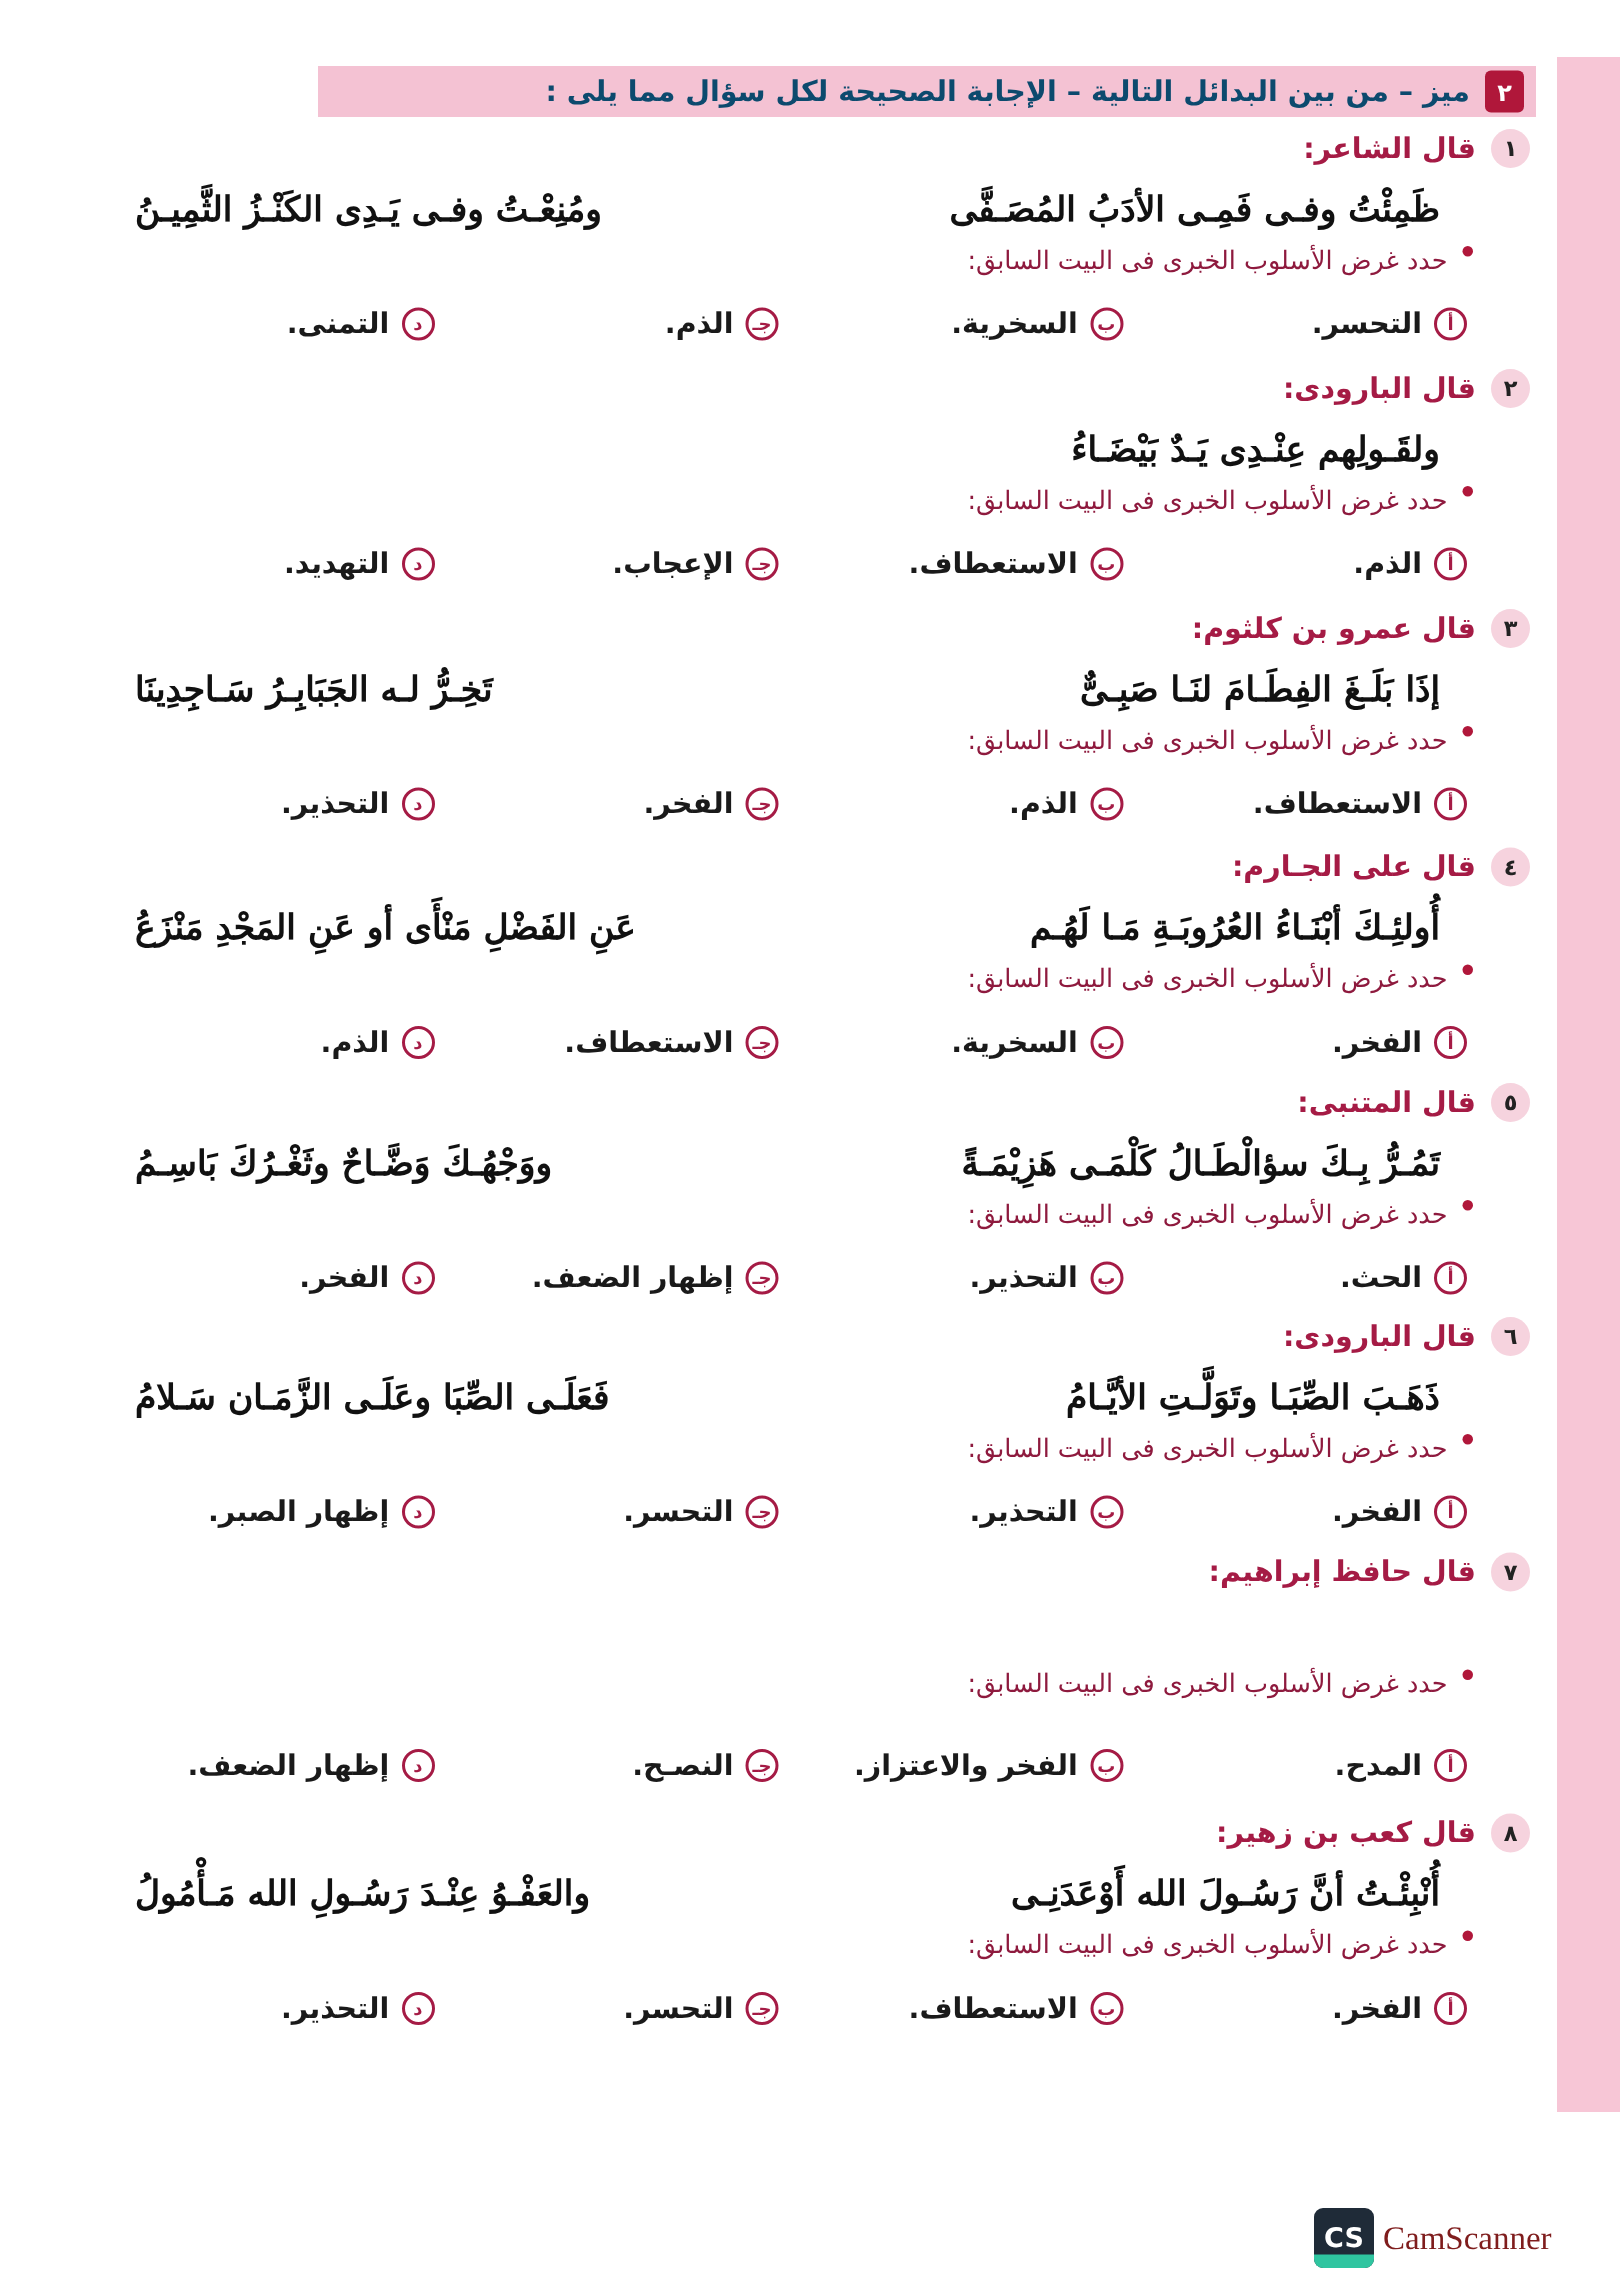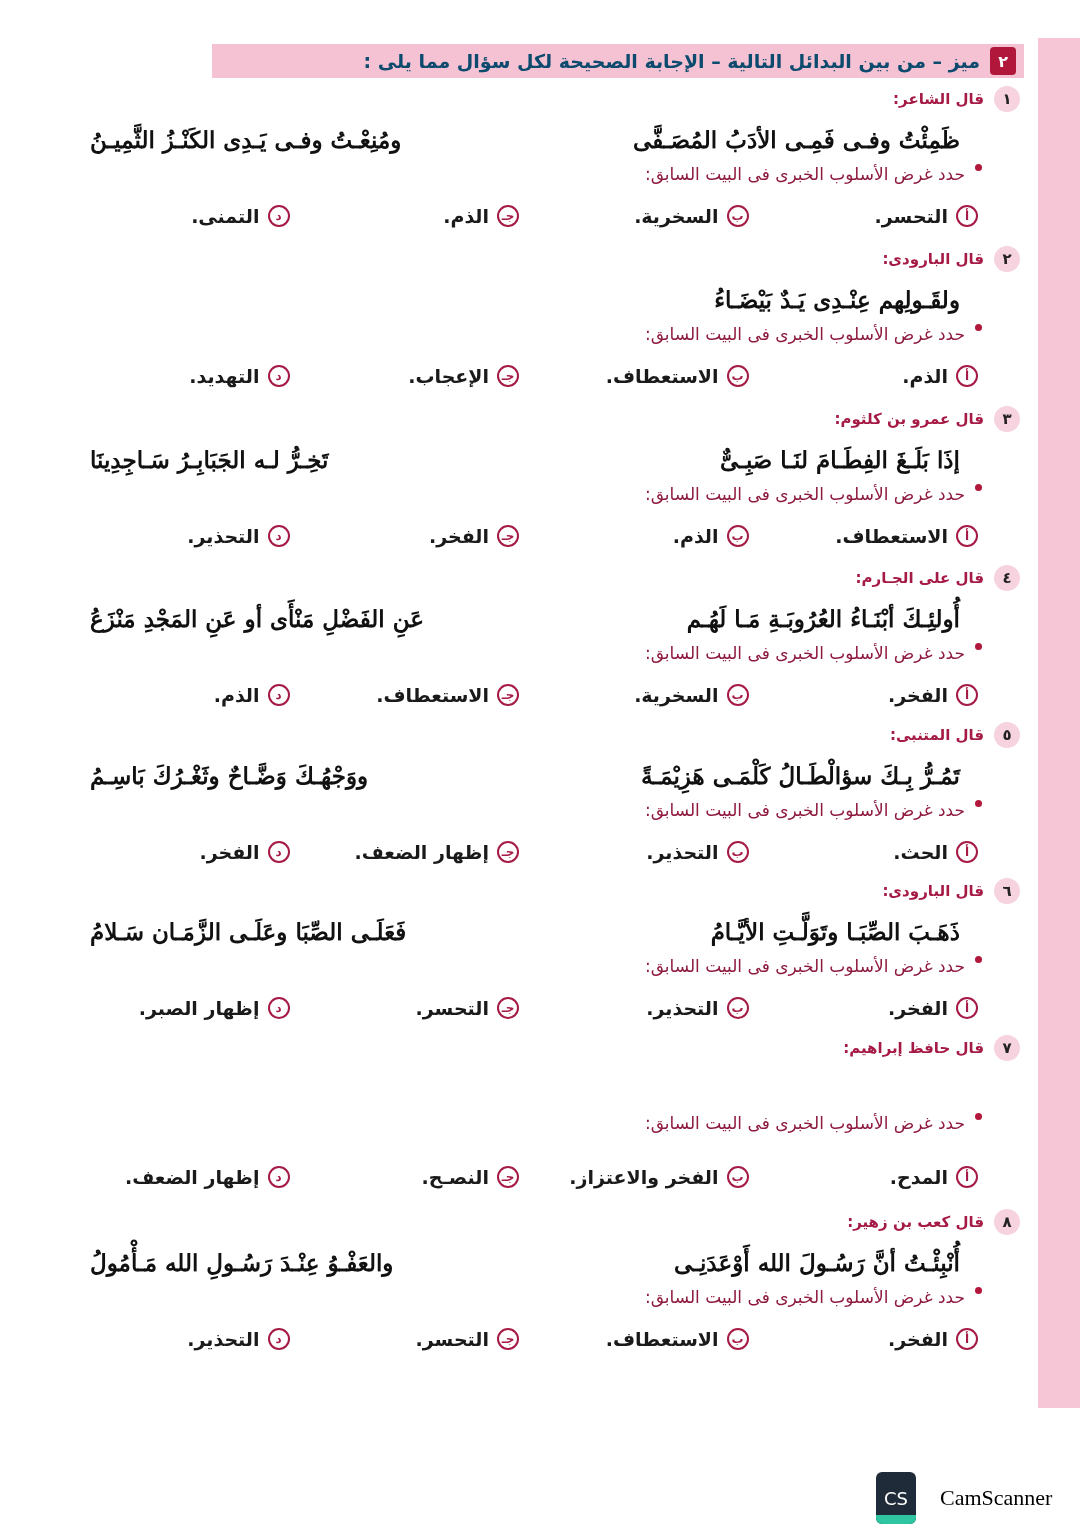--- a/index.html
+++ b/index.html
@@ -33,21 +33,21 @@
     }
     .q-head {
       display: flex; align-items: center; height: 30px;
     }
     .q-num {
       width: 26px; height: 26px; border-radius: 50%; background: #f6d3de;
       display: flex; align-items: center; justify-content: center;
       font-size: 15px; font-weight: bold; color: #222; margin-left: 10px;
     }
     .q-poet {
-      font-weight: bold; font-size: 15px; color: #a51b45;
+      font-weight: bold; font-size: 19px; color: #a51b45;
     }
     .verse {
       display: flex; justify-content: space-between; height: 50px; align-items: center;
       padding-right: 60px; padding-left: 30px; box-sizing: border-box;
       font-family: "DejaVu Serif", serif; font-size: 23px; font-weight: bold; color: #111;
     }
     .prompt {
       display: flex; align-items: flex-start; height: 30px; padding-right: 38px;
       font-size: 17px; color: #8e1a3e;
     }
@@ -60,29 +60,29 @@
     }
     .opt-letter {
       width: 22px; height: 22px; border: 2px solid #a51b45; border-radius: 50%;
       display: flex; align-items: center; justify-content: center; font-size: 12px;
       color: #a51b45; margin-left: 8px; box-sizing: border-box; font-weight: bold;
     }
     .cs-logo {
       position: absolute; left: 876px; top: 1472px; display: flex; align-items: center;
     }
     .cs-icon {
-      width: 40px; height: 52px; border-radius: 6px; background: #1f2b38; position: relative;
-      color: #fff; font-weight: normal; font-size: 18px; display: flex; align-items: center;
+      width: 40px; height: 40px; border-radius: 6px; background: #1f2b38; position: relative;
+      color: #fff; font-weight: bold; font-size: 18px; display: flex; align-items: center;
       justify-content: center; overflow: hidden; font-family: "DejaVu Sans", sans-serif;
     }
     .cs-icon::after {
       content: ""; position: absolute; left: 0; bottom: 0; width: 100%; height: 9px; background: #2fc5a0;
     }
     .cs-text {
-      font-family: "Liberation Serif", serif; font-size: 22px; color: #000000; margin-left: 24px;
+      font-family: "Liberation Serif", serif; font-size: 22px; color: #7f1d1d; margin-left: 6px;
     }
   </style>
 </head>
 <body>
 
 <div class="page"></div>
 <div class="right-margin"></div>
 
 <div class="header-bar">
   <div class="header-badge">٢</div>

